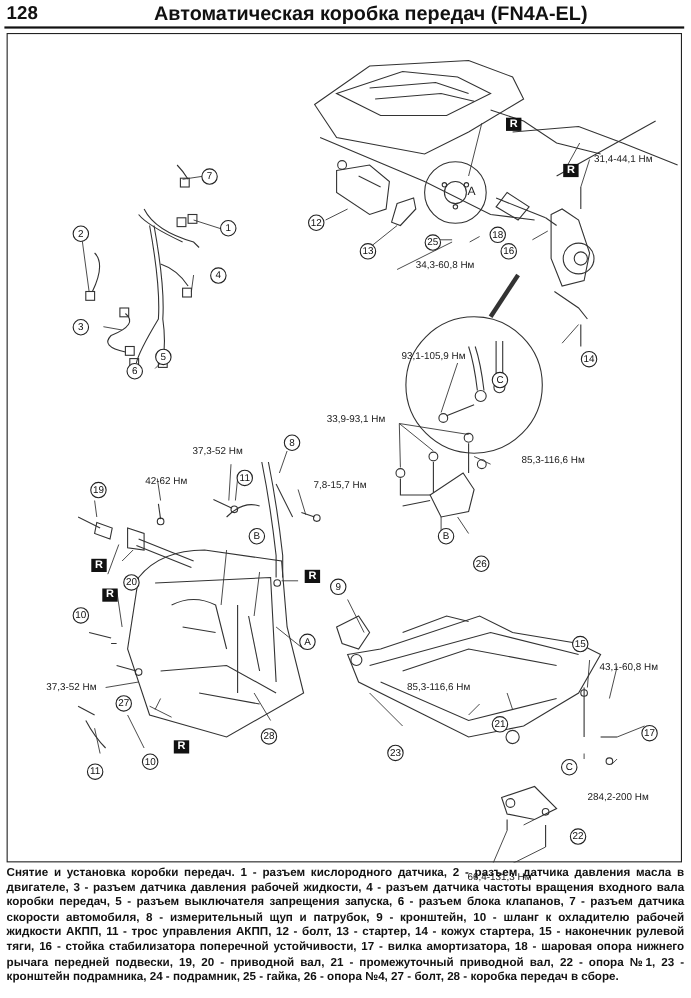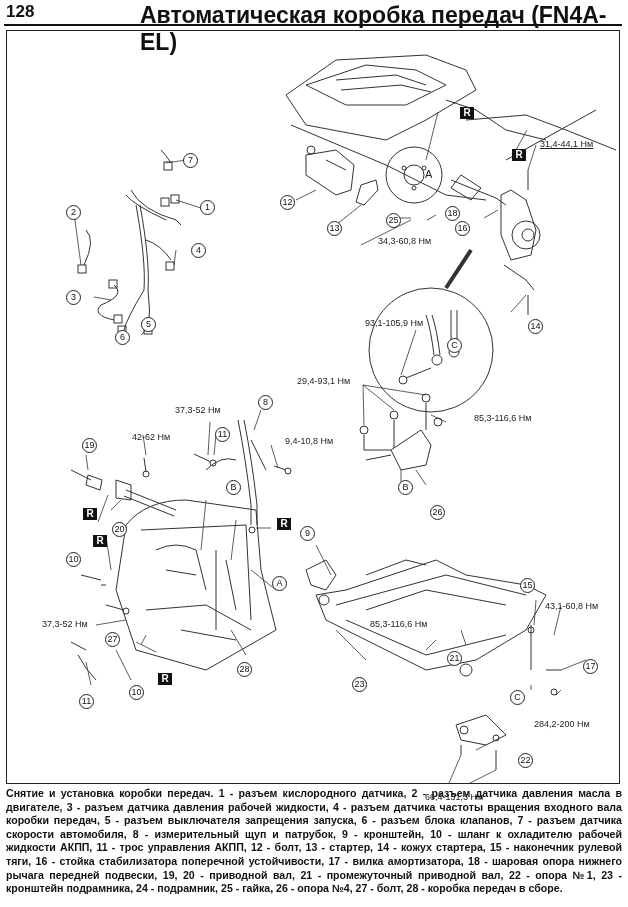--- a/index.html
+++ b/index.html
@@ -1,18 +1,18 @@
 <!DOCTYPE html>
 <html><head>
 <meta charset="utf-8">
 <style>
   html, body { margin: 0; padding: 0; background: #ffffff; }
   body { width: 628px; height: 907px; position: relative; overflow: hidden; font-family: "Liberation Sans", sans-serif; color: #111; }
   .page-num { position: absolute; left: 6px; top: 2px; font-size: 17px; font-weight: bold; }
-  .page-title { position: absolute; left: 140px; top: 2px; font-size: 23px; font-weight: bold; }
+  .page-title { position: absolute; left: 140px; top: 2px; font-size: 18px; font-weight: bold; }
   .header-rule { position: absolute; left: 4px; top: 24px; width: 618px; height: 2px; background: #111; }
   .frame { position: absolute; left: 6px; top: 30px; width: 614px; height: 754px; border: 1.5px solid #222; box-sizing: border-box; }
   svg.art { position: absolute; left: 6px; top: 30px; }
   .lbl { position: absolute; font-size: 9px; white-space: nowrap; color: #222; }
   .cn { position: absolute; width: 13px; height: 13px; border: 1px solid #222; border-radius: 50%; font-size: 9px; line-height: 13px; text-align: center; background: #fff; box-sizing: content-box; }
   .rb { position: absolute; width: 14px; height: 12px; background: #111; color: #fff; font-size: 10px; font-weight: bold; line-height: 12px; text-align: center; }
   .caption { position: absolute; left: 6px; top: 787px; width: 616px; font-size: 10.6px; font-weight: bold; line-height: 13.6px; text-align: justify; }
 </style>
 </head>
 <body>
@@ -276,27 +276,27 @@
 <div class="cn" style="left:272px;top:576px;">A</div>
 <div class="cn" style="left:510px;top:690px;">C</div>
 
 <div class="rb" style="left:460px;top:107px;">R</div>
 <div class="rb" style="left:512px;top:149px;">R</div>
 <div class="rb" style="left:277px;top:518px;">R</div>
 <div class="rb" style="left:83px;top:508px;">R</div>
 <div class="rb" style="left:93px;top:535px;">R</div>
 <div class="rb" style="left:158px;top:673px;">R</div>
 
-<div class="lbl" style="left:540px;top:139px;text-decoration:underline;">31,4-44,1 Нм</div>
+<div class="lbl" style="left:540px;top:139px;">31,4-44,1 Нм</div>
 <div class="lbl" style="left:378px;top:236px;">34,3-60,8 Нм</div>
 <div class="lbl" style="left:365px;top:318px;">93,1-105,9 Нм</div>
-<div class="lbl" style="left:297px;top:376px;">29,4-93,1 Нм</div>
+<div class="lbl" style="left:297px;top:376px;">33,9-93,1 Нм</div>
 <div class="lbl" style="left:175px;top:405px;">37,3-52 Нм</div>
 <div class="lbl" style="left:132px;top:432px;">42-62 Нм</div>
-<div class="lbl" style="left:285px;top:436px;">9,4-10,8 Нм</div>
+<div class="lbl" style="left:285px;top:436px;">7,8-15,7 Нм</div>
 <div class="lbl" style="left:474px;top:413px;">85,3-116,6 Нм</div>
 <div class="lbl" style="left:42px;top:619px;">37,3-52 Нм</div>
 <div class="lbl" style="left:370px;top:619px;">85,3-116,6 Нм</div>
 <div class="lbl" style="left:545px;top:601px;">43,1-60,8 Нм</div>
 <div class="lbl" style="left:534px;top:719px;">284,2-200 Нм</div>
 <div class="lbl" style="left:425px;top:792px;">66,4-131,3 Нм</div>
 
 <div class="caption">Снятие и установка коробки передач. 1 - разъем кислородного датчика, 2 - разъем датчика давления масла в двигателе, 3 - разъем датчика давления рабочей жидкости, 4 - разъем датчика частоты вращения входного вала коробки передач, 5 - разъем выключателя запрещения запуска, 6 - разъем блока клапанов, 7 - разъем датчика скорости автомобиля, 8 - измерительный щуп и патрубок, 9 - кронштейн, 10 - шланг к охладителю рабочей жидкости АКПП, 11 - трос управления АКПП, 12 - болт, 13 - стартер, 14 - кожух стартера, 15 - наконечник рулевой тяги, 16 - стойка стабилизатора поперечной устойчивости, 17 - вилка амортизатора, 18 - шаровая опора нижнего рычага передней подвески, 19, 20 - приводной вал, 21 - промежуточный приводной вал, 22 - опора №1, 23 - кронштейн подрамника, 24 - подрамник, 25 - гайка, 26 - опора №4, 27 - болт, 28 - коробка передач в сборе.</div>
 
 </body></html>

